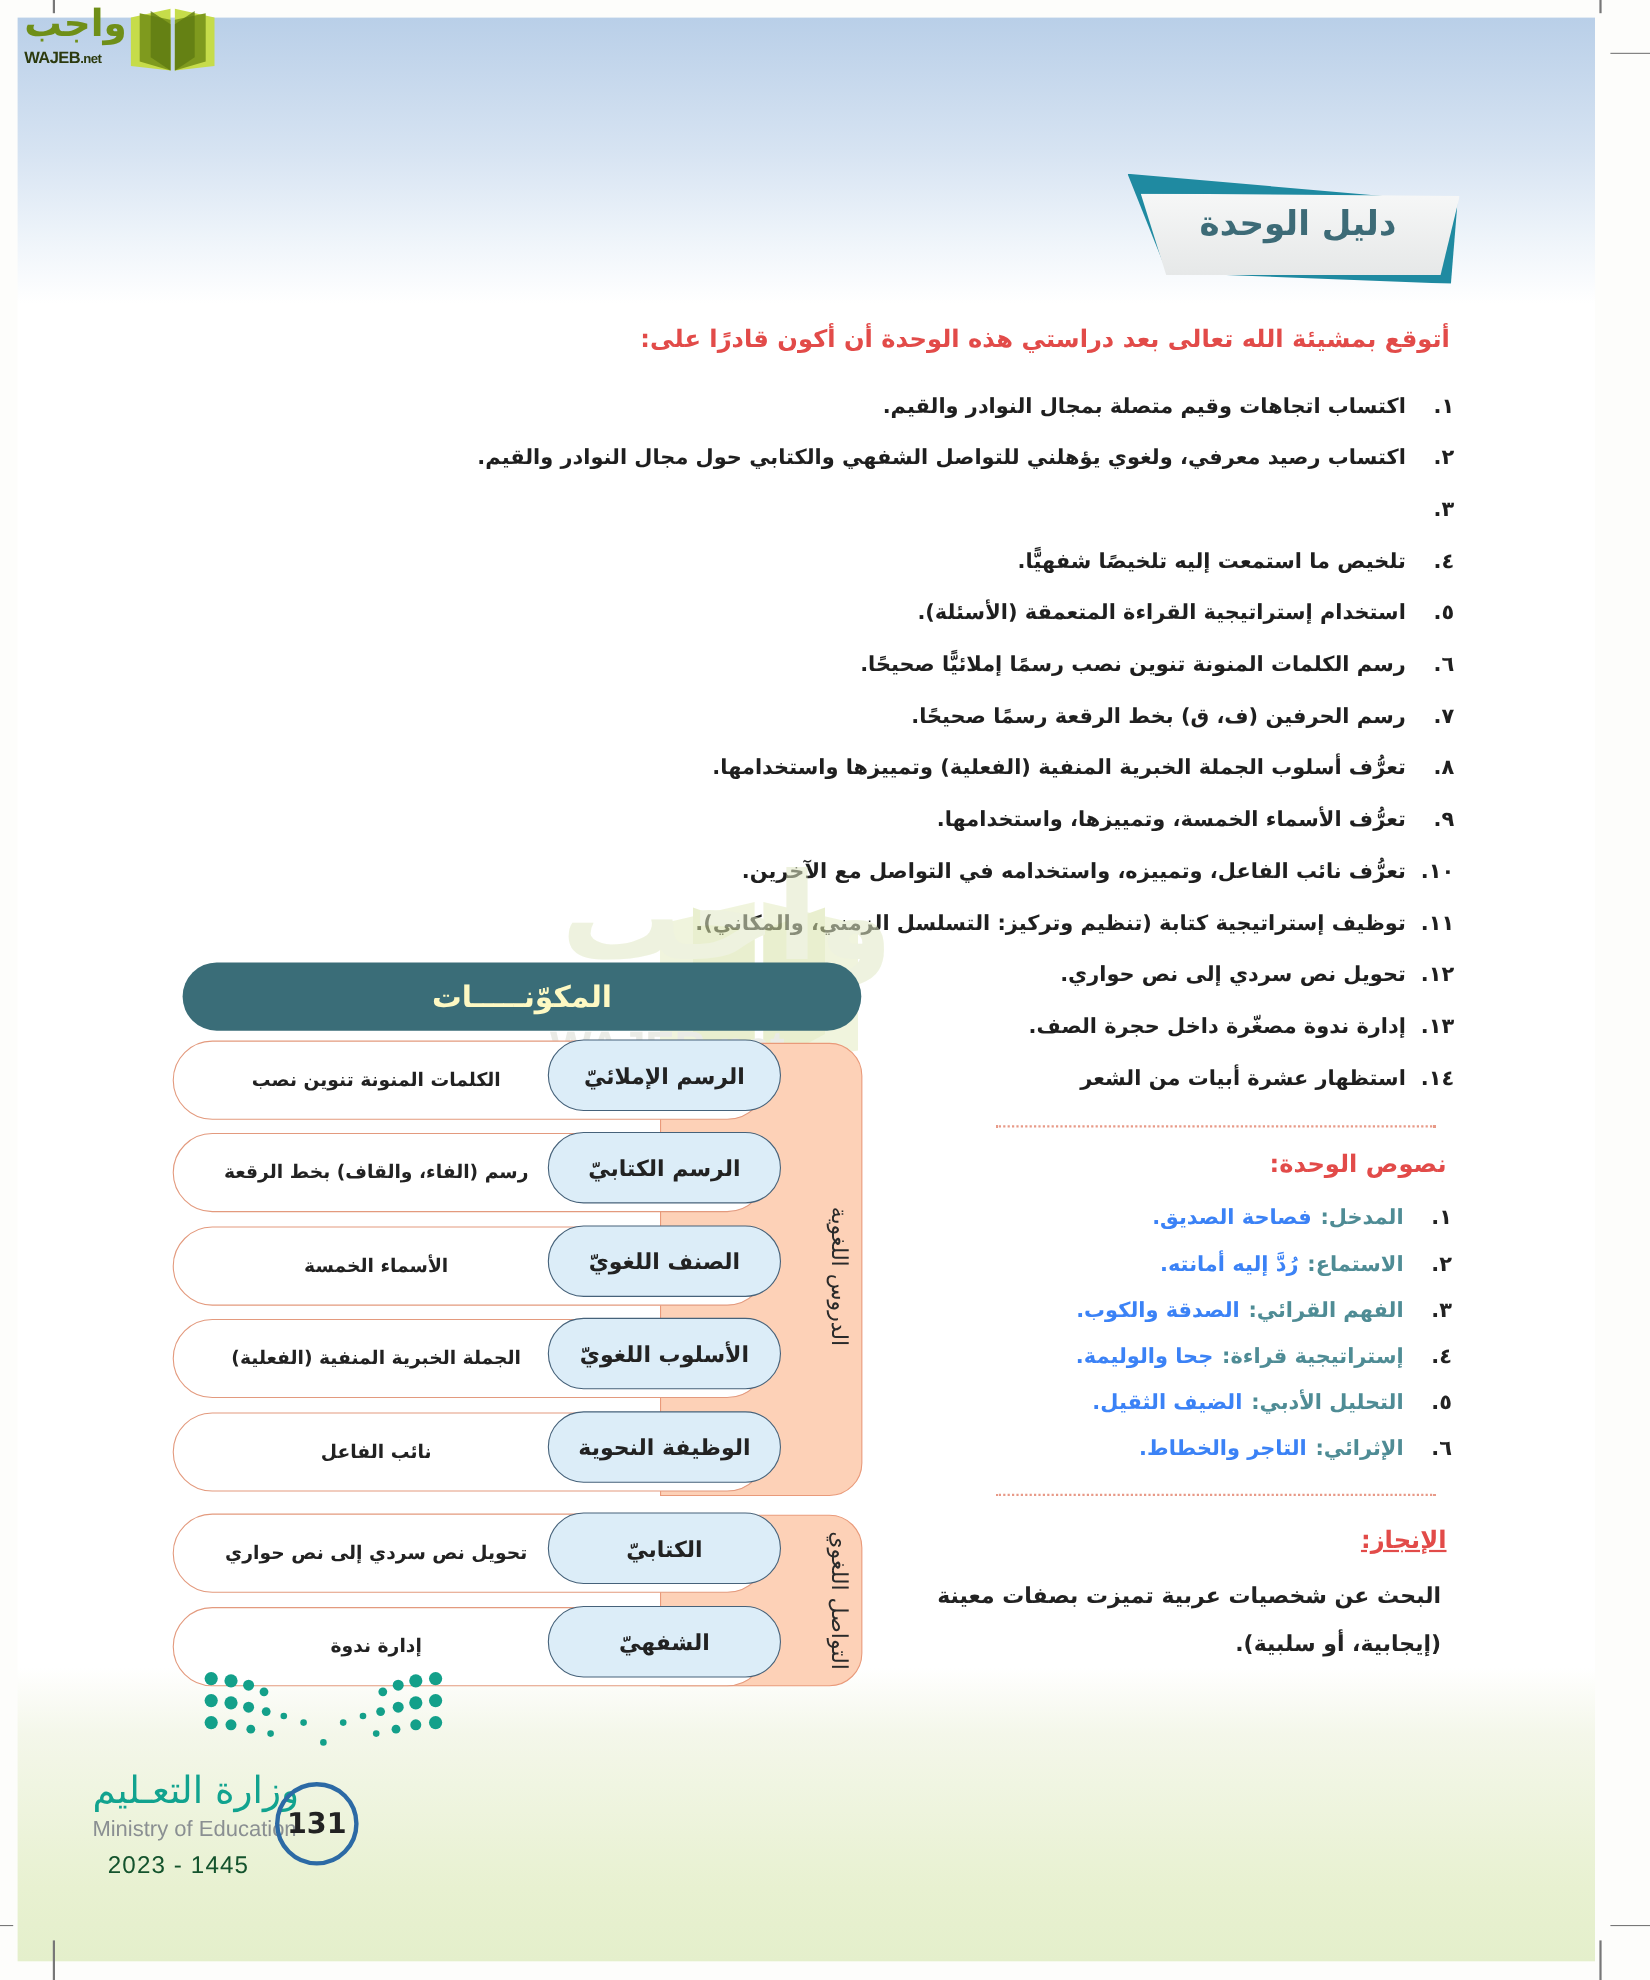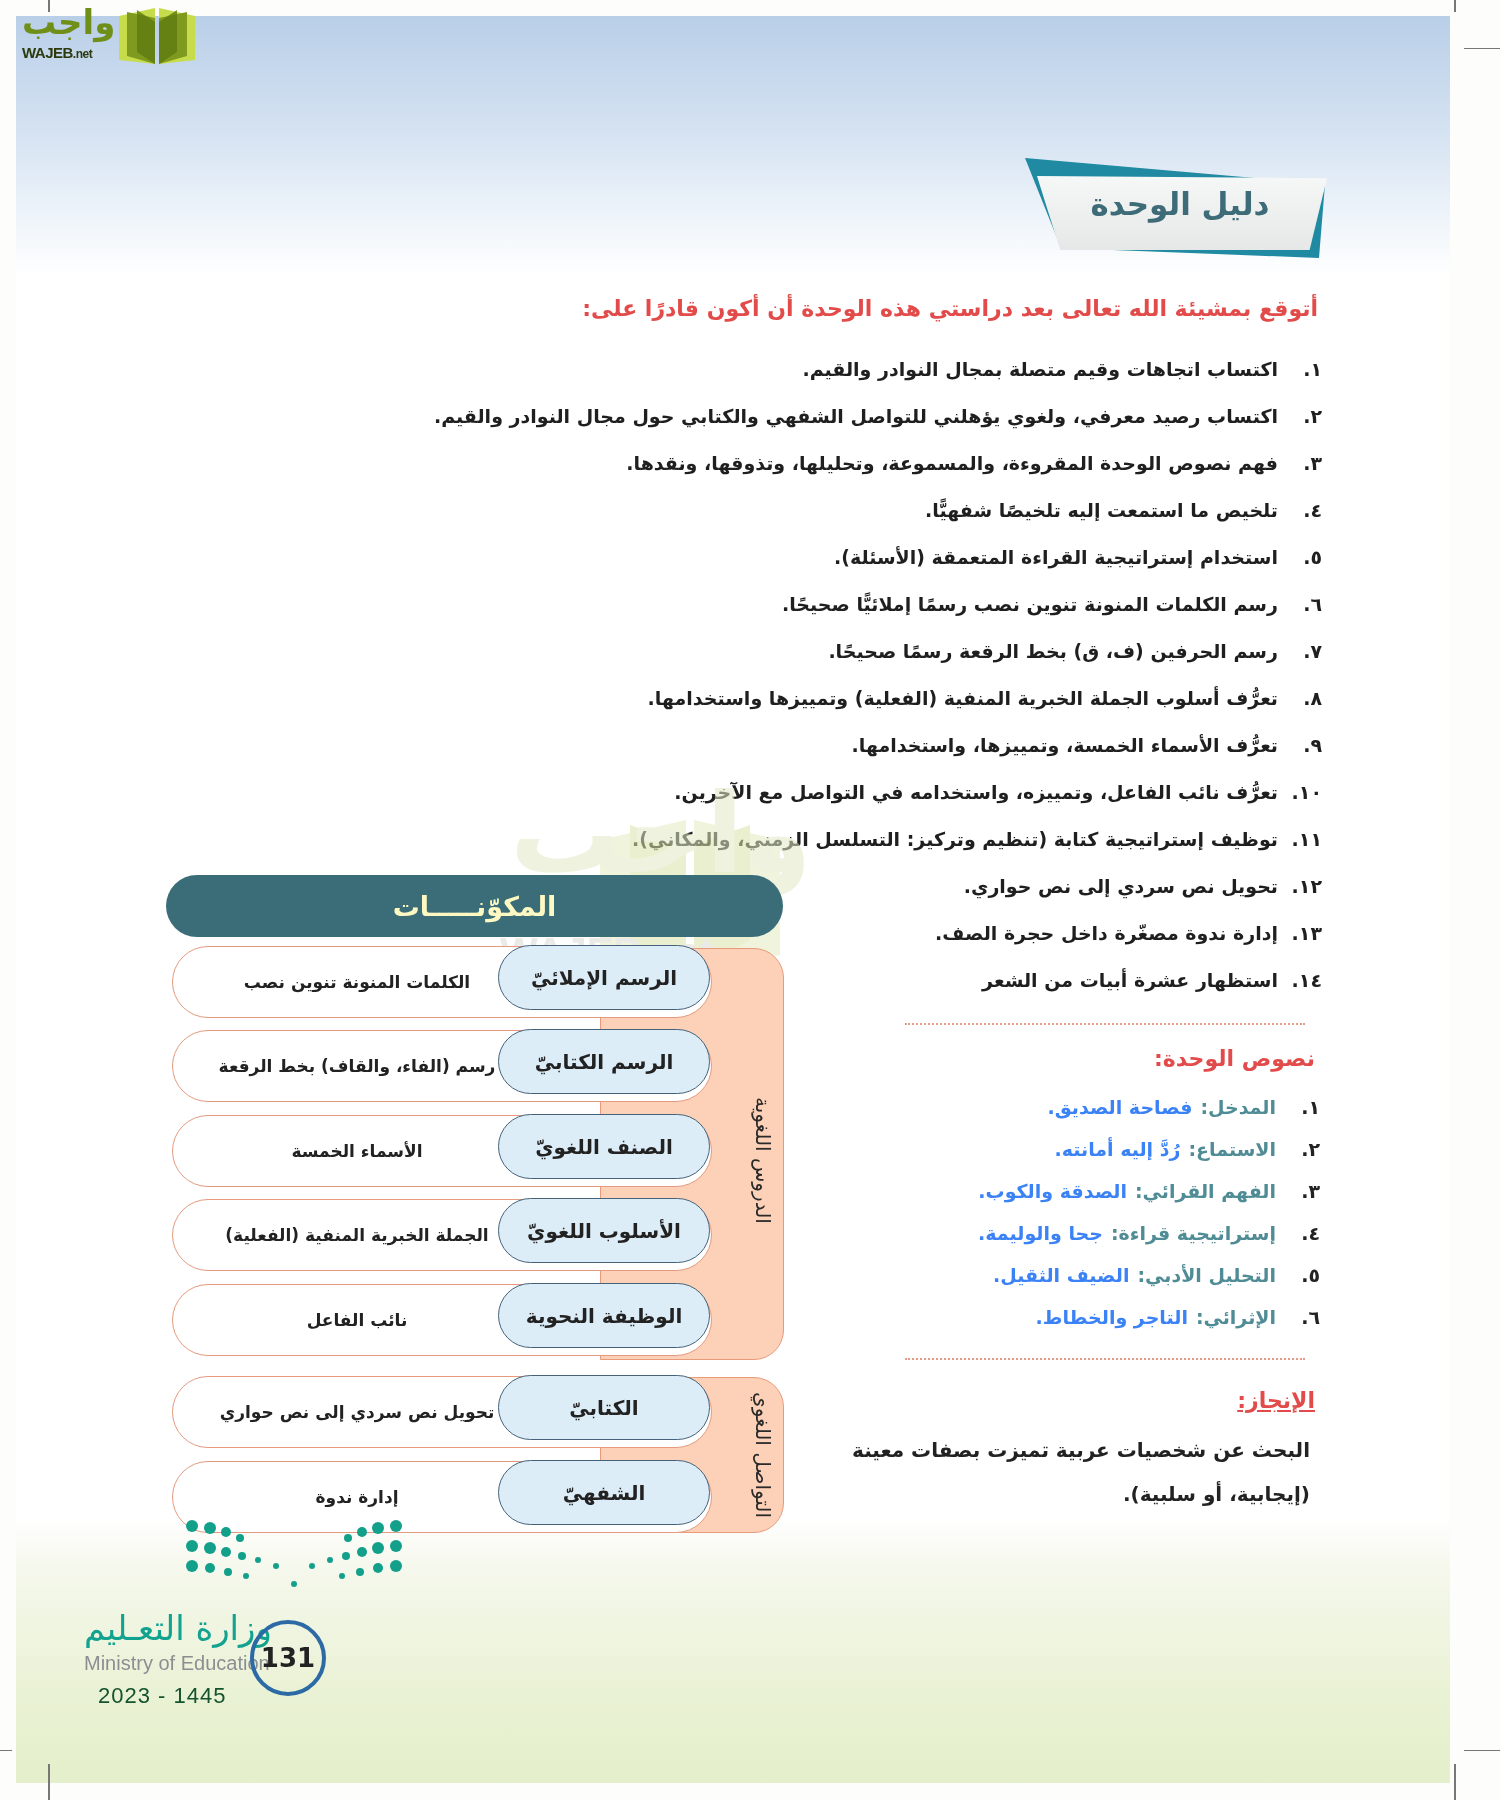--- a/index.html
+++ b/index.html
@@ -45,21 +45,21 @@
   .watermark { position: absolute; left: 500px; top: 780px; width: 310px; height: 210px; opacity: 0.55; pointer-events: none; }
   .wm-ar { position: absolute; left: 10px; top: -10px; font: bold 110px "DejaVu Sans", sans-serif; color: #e1e9c5; direction: rtl; }
   .wm-en { position: absolute; left: 0; top: 150px; font: bold 40px "Liberation Sans", sans-serif; color: #d9dcd3; }
 
   
   .comp-header { position: absolute; left: 166px; top: 875px; width: 617px; height: 62px;
     background: #3a6d78; border-radius: 31px; color: #fef9c3; display: flex; align-items: center; justify-content: center;
     font: bold 27px "DejaVu Sans", sans-serif; direction: rtl; }
   .group-bg { position: absolute; background: #fdd1b7; border: 1.5px solid #e99a7a; border-radius: 0 30px 30px 0; }
   .group-label { position: absolute; writing-mode: vertical-rl; font: 20px "DejaVu Sans", sans-serif; color: #2a2a2a; text-align: center; }
-  .row { position: absolute; left: 172px; width: 540px; height: 72px; border: 1.5px solid #e39a7e; background: #fff; border-radius: 36px; }
+  .row { position: absolute; left: 157px; width: 540px; height: 72px; border: 1.5px solid #e39a7e; background: #fff; border-radius: 36px; }
   .row-val { position: absolute; left: 14px; width: 340px; top: 0; height: 100%; display: flex; align-items: center; justify-content: center;
     font: bold 17px "DejaVu Sans", sans-serif; color: #222; direction: rtl; white-space: nowrap; }
   .pill { position: absolute; left: 498px; width: 212px; height: 65px; background: #dcedf8; border: 1.5px solid #46627a; border-radius: 37px;
     display: flex; align-items: center; justify-content: center; font: bold 20px "DejaVu Sans", sans-serif; color: #222; direction: rtl; }
 
   
   .dots { position: absolute; left: 905px; width: 400px; border-top: 2px dotted #e89a88; }
 
   
   .section-title { position: absolute; right: 185px; direction: rtl; font: bold 22px "DejaVu Sans", sans-serif; color: #e24b49; }
@@ -116,21 +116,20 @@
   <li>
       <span class="num">١.</span>
       <span>اكتساب اتجاهات وقيم متصلة بمجال النوادر والقيم.</span>
     </li>
   <li>
       <span class="num">٢.</span>
       <span>اكتساب رصيد معرفي، ولغوي يؤهلني للتواصل الشفهي والكتابي حول مجال النوادر والقيم.</span>
     </li>
   <li>
       <span class="num">٣.</span>
-      <span>فهم نصوص الوحدة المقروءة، والمسموعة، وتحليلها، وتذوقها، ونقدها.</span>
     </li>
   <li>
       <span class="num">٤.</span>
       <span>تلخيص ما استمعت إليه تلخيصًا شفهيًّا.</span>
     </li>
   <li>
       <span class="num">٥.</span>
       <span>استخدام إستراتيجية القراءة المتعمقة (الأسئلة).</span>
     </li>
   <li>

